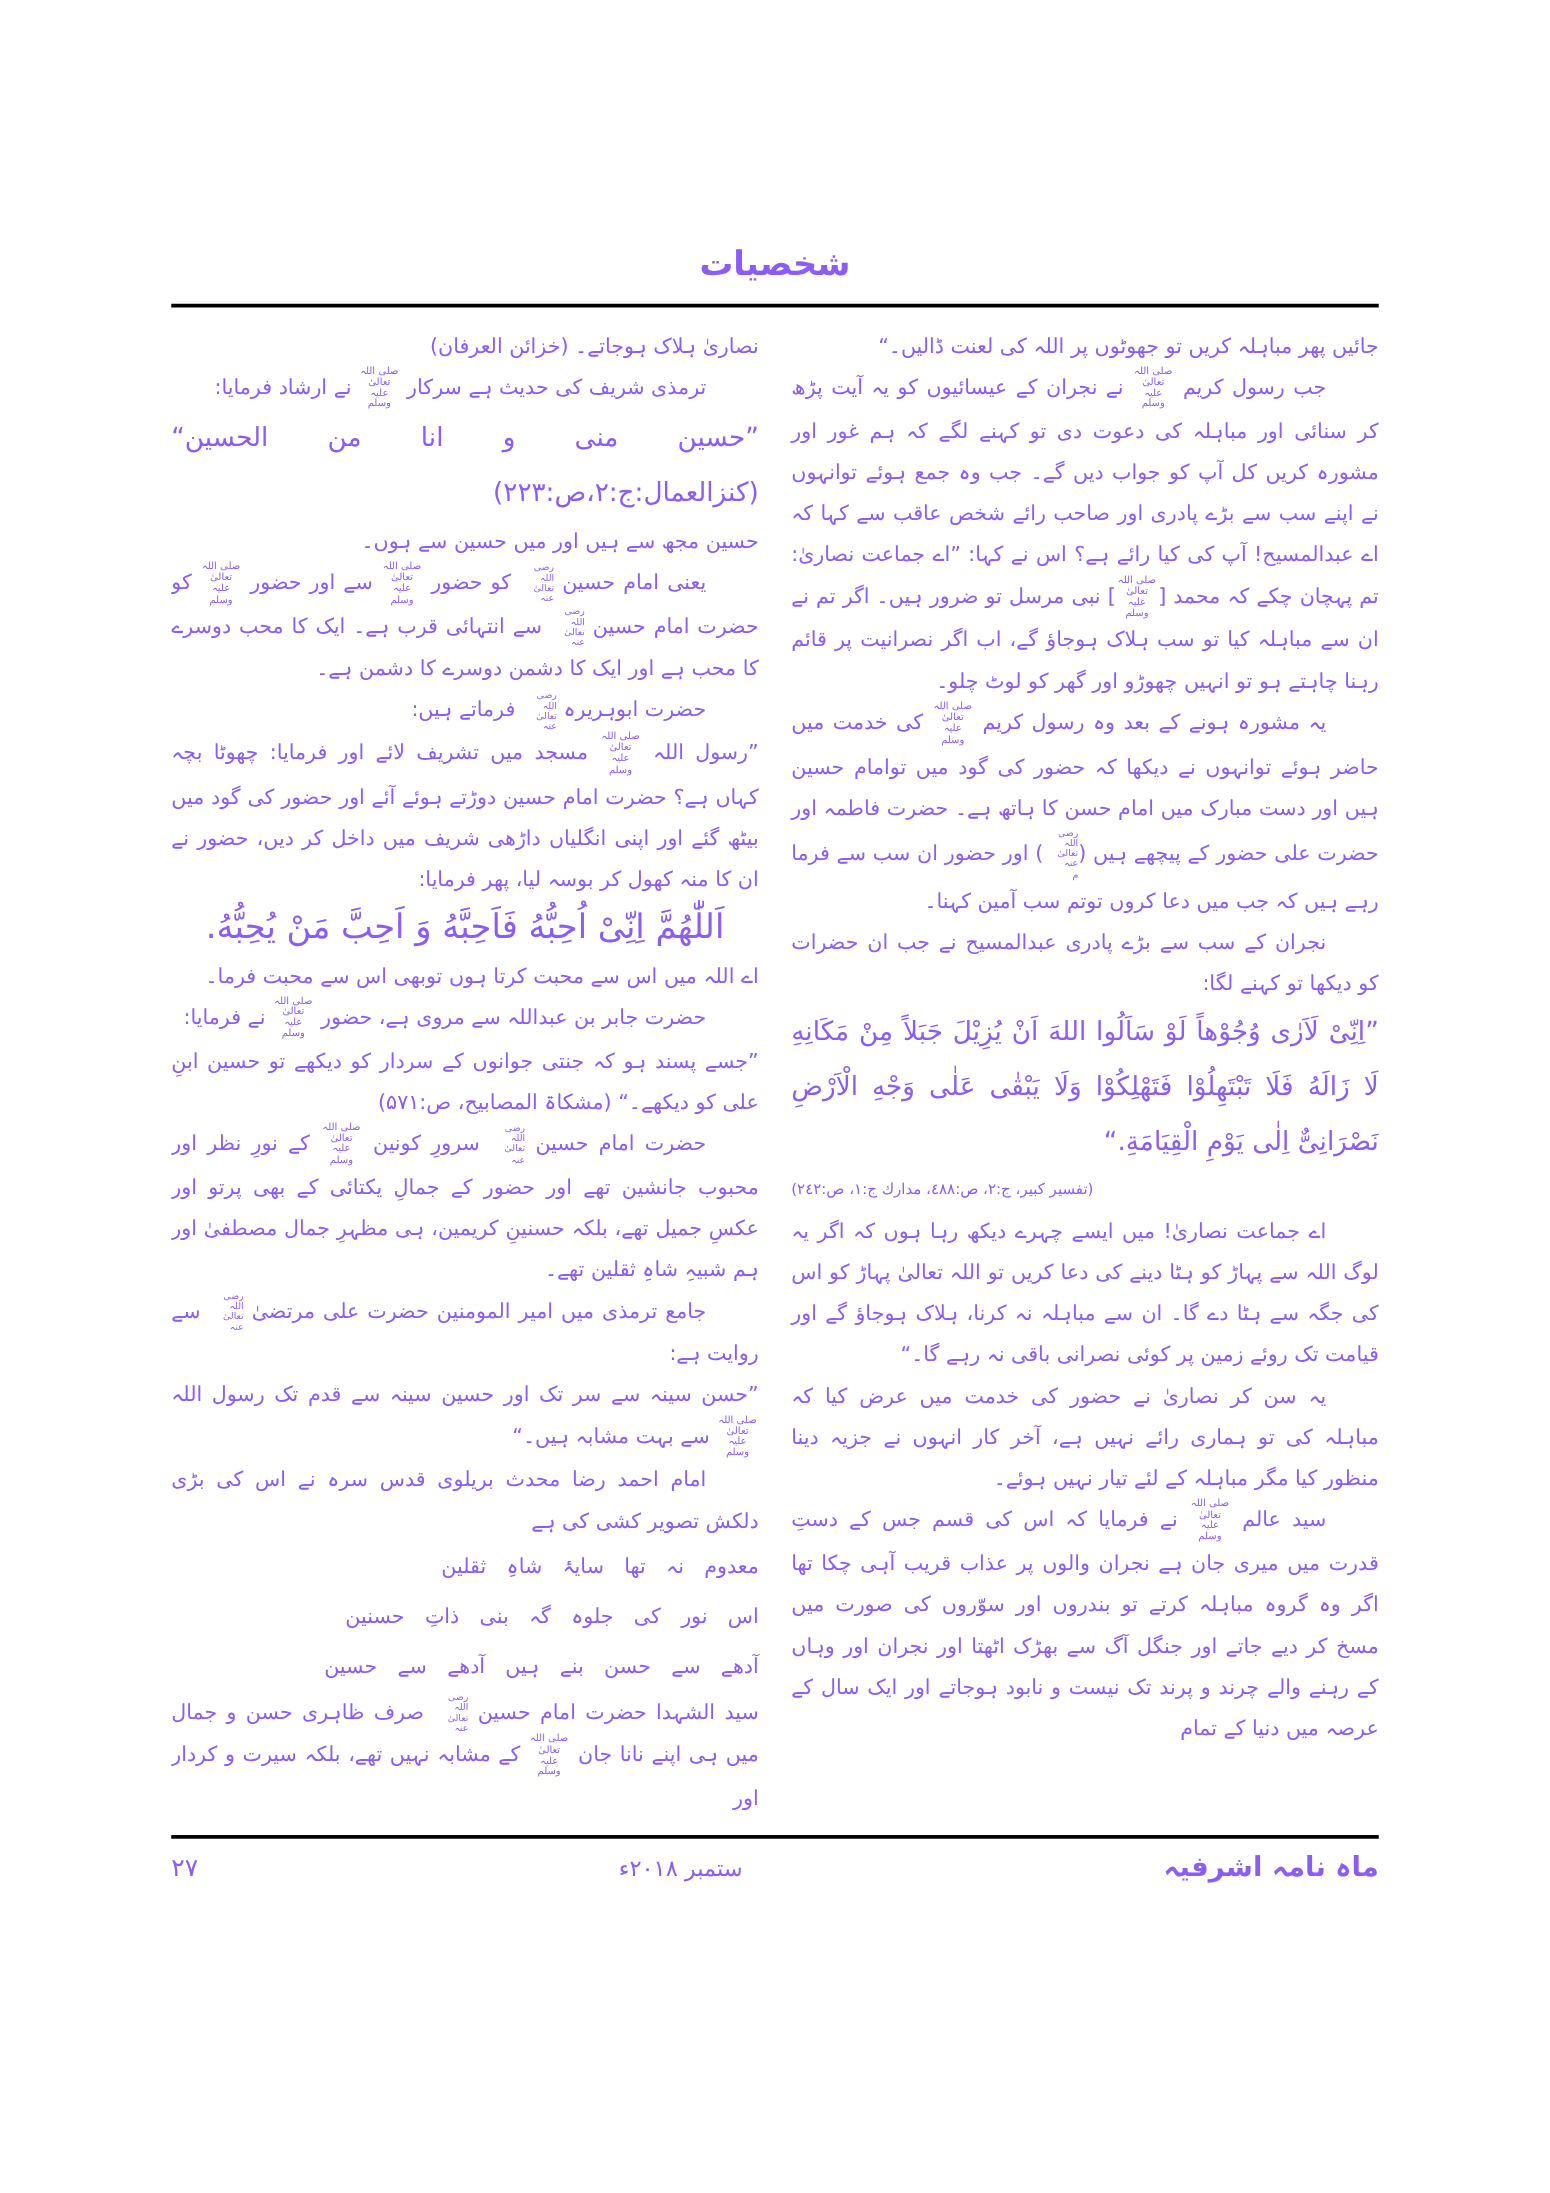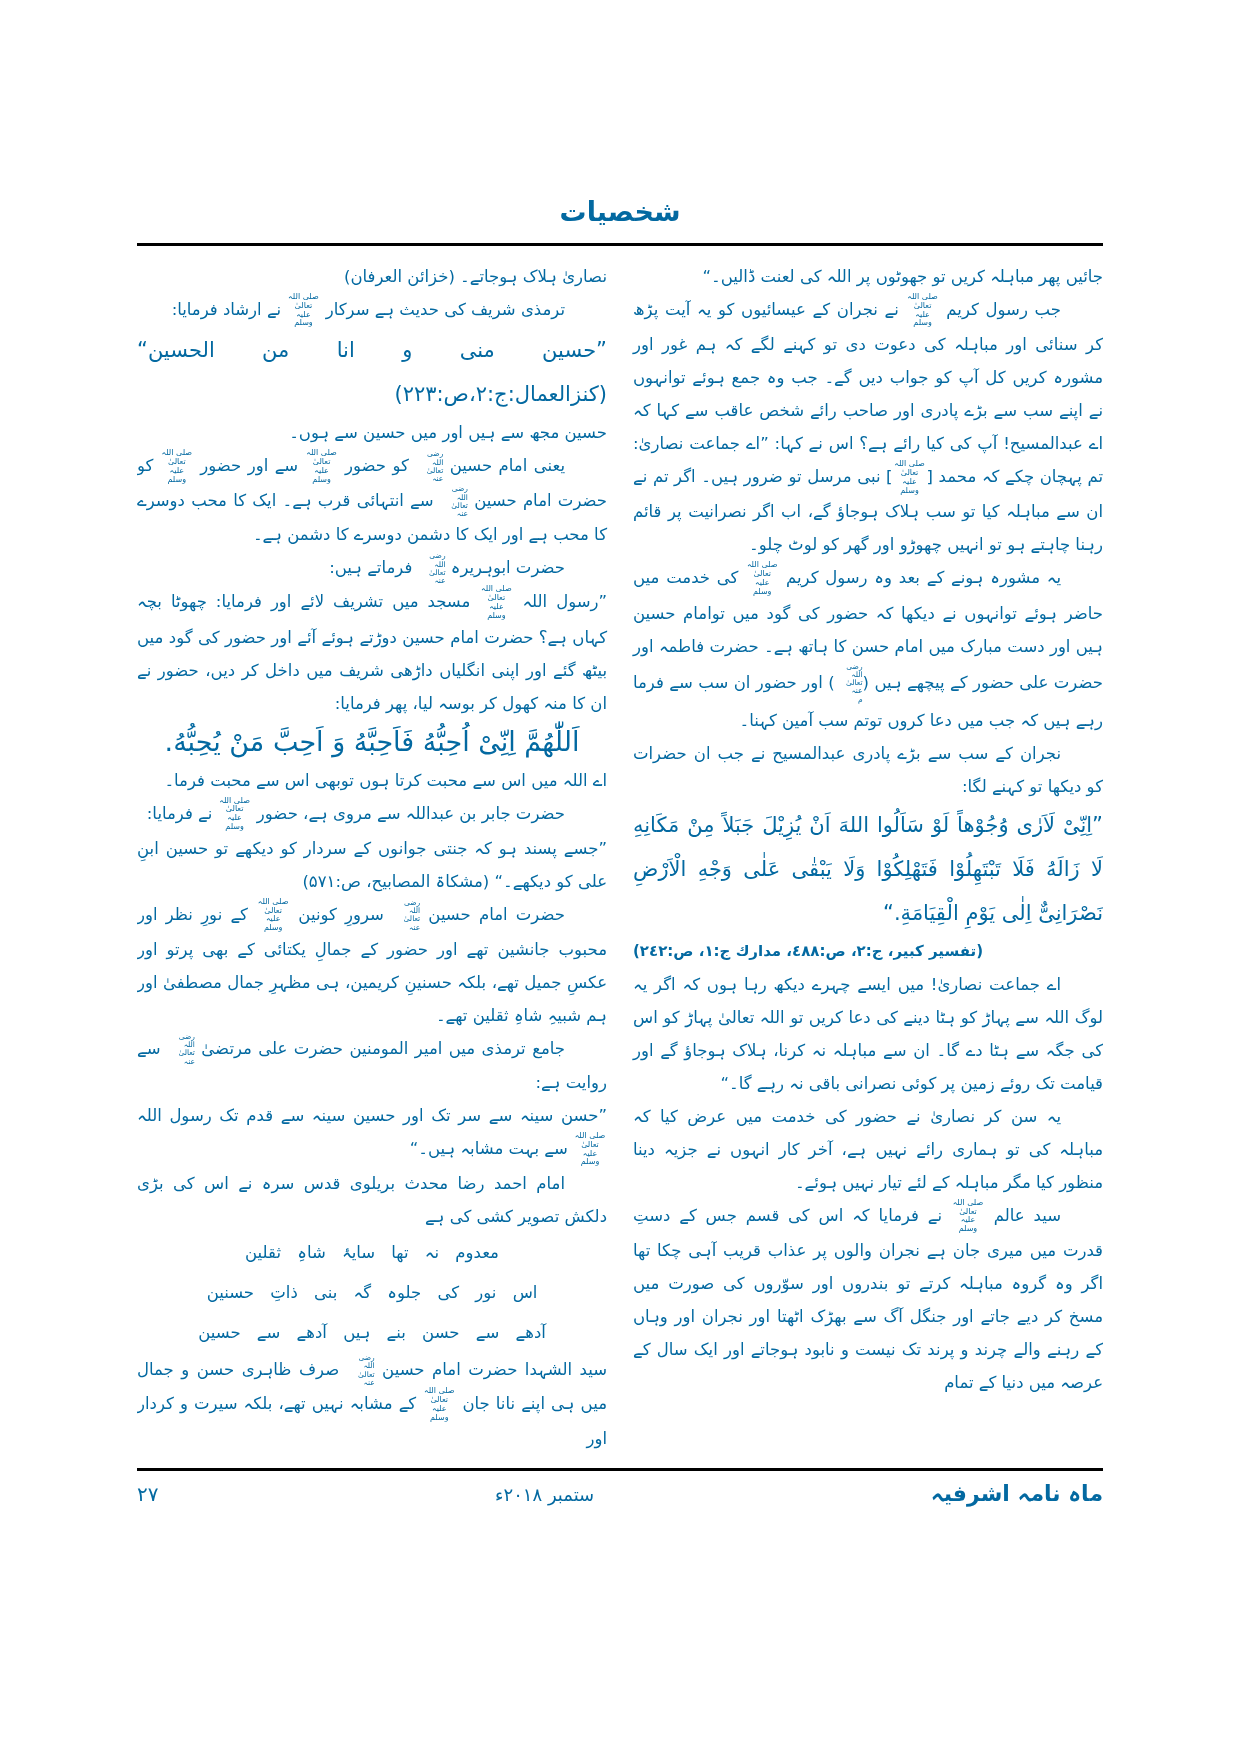--- a/index.html
+++ b/index.html
@@ -1,37 +1,37 @@
 <!DOCTYPE html>
 <html lang="ur" dir="rtl"><head>
 <meta charset="utf-8">
 <style>
   html,body{margin:0;padding:0;background:#ffffff;}
   .page{
     width:1240px;height:1754px;background:#fff;box-sizing:border-box;
-    direction:rtl;position:relative;color:#0369a1;
+    direction:rtl;position:relative;color:#8b5cf6;
     font-family:"DejaVu Sans",sans-serif;
     padding:196px 137px 0 137px;overflow:hidden;
   }
   .section-header{
     text-align:center;font-size:27px;font-weight:bold;margin:0 0 16px 0;
     letter-spacing:.5px;
   }
   .rule{border:0;border-top:3px solid #000;margin:0;height:0;}
   .columns{
     display:flex;gap:26px;height:1196px;overflow:hidden;margin-top:14px;
   }
   .column{flex:1 1 0;min-width:0;text-align:justify;font-size:16.5px;line-height:33px;}
   .block{margin:0;}
   .para{text-align:justify;}
   .para.indent{text-indent:42px;}
   .arabic{font-size:21px;line-height:44px;text-align:justify;}
   .arabic-center{font-size:27px;line-height:44px;text-align:center;}
-  .citation{font-size:15px;line-height:33px;text-align:left;font-weight:bold;}
-  .verse{text-align:center;word-spacing:11px;line-height:40px;}
+  .citation{font-size:12px;line-height:33px;text-align:left;}
+  .verse{word-spacing:11px;line-height:40px;}
   .saw{
     display:inline-block;width:34px;font-size:8px;line-height:1.1;
     text-align:center;vertical-align:middle;word-spacing:0;text-indent:0;
   }
   .rad{
     display:inline-block;width:28px;font-size:7.5px;line-height:1.1;
     text-align:right;vertical-align:middle;word-spacing:0;text-indent:0;
   }
   .footer{
     margin-top:12px;border-top:3px solid #000;padding-top:10px;

